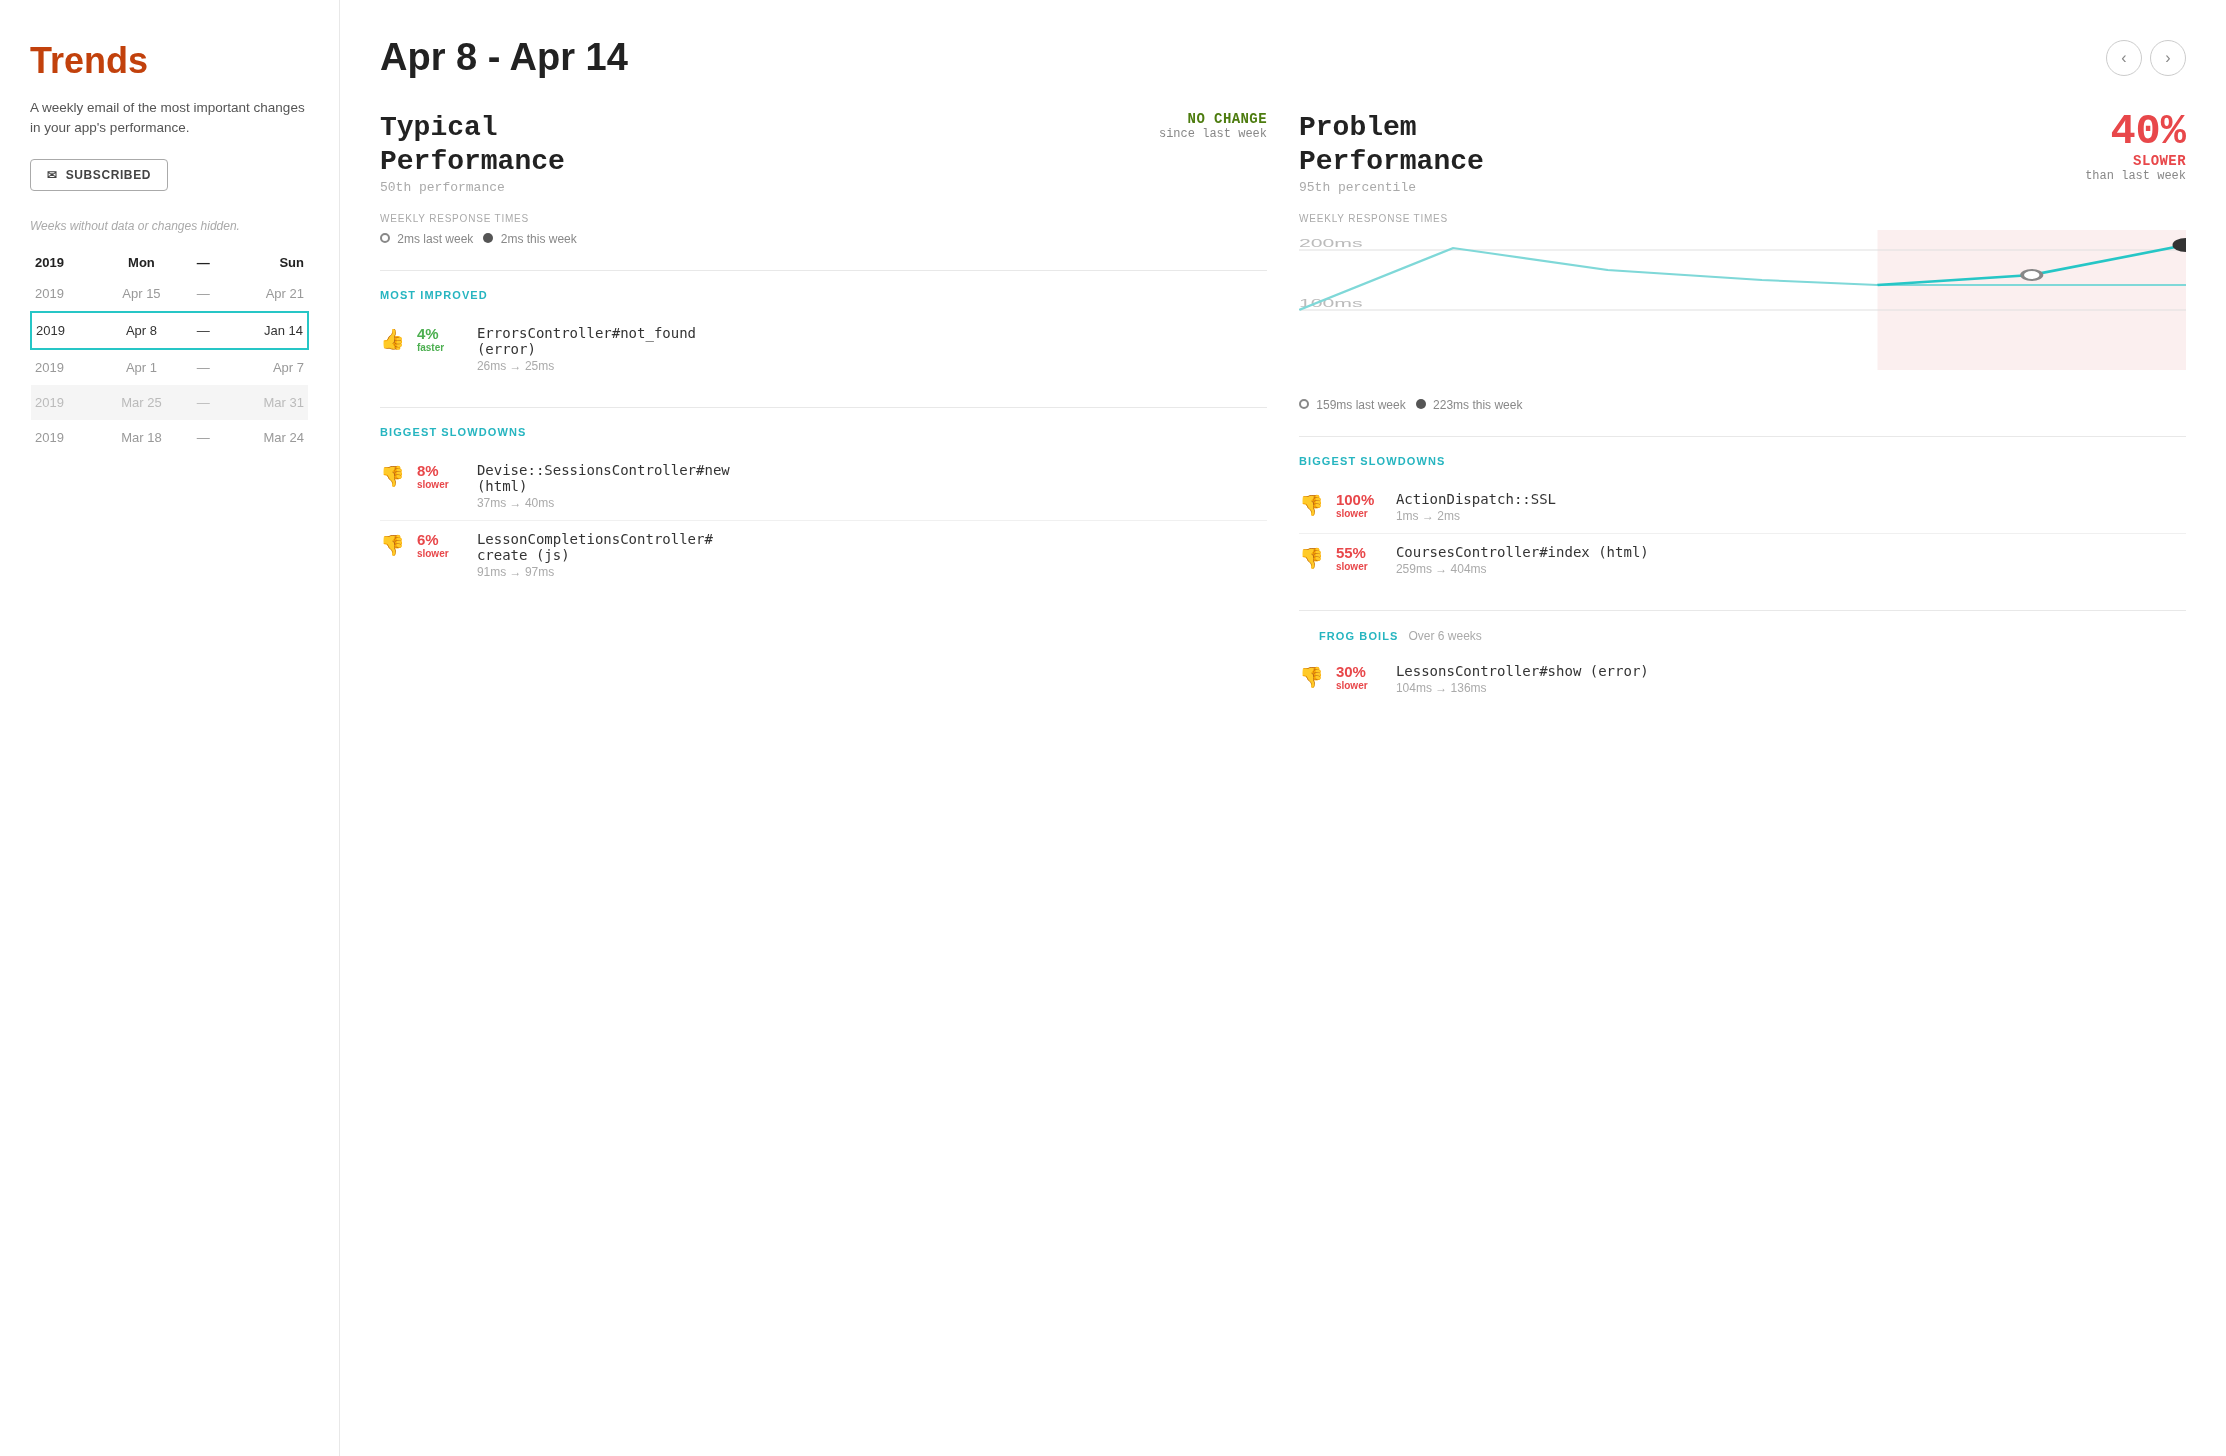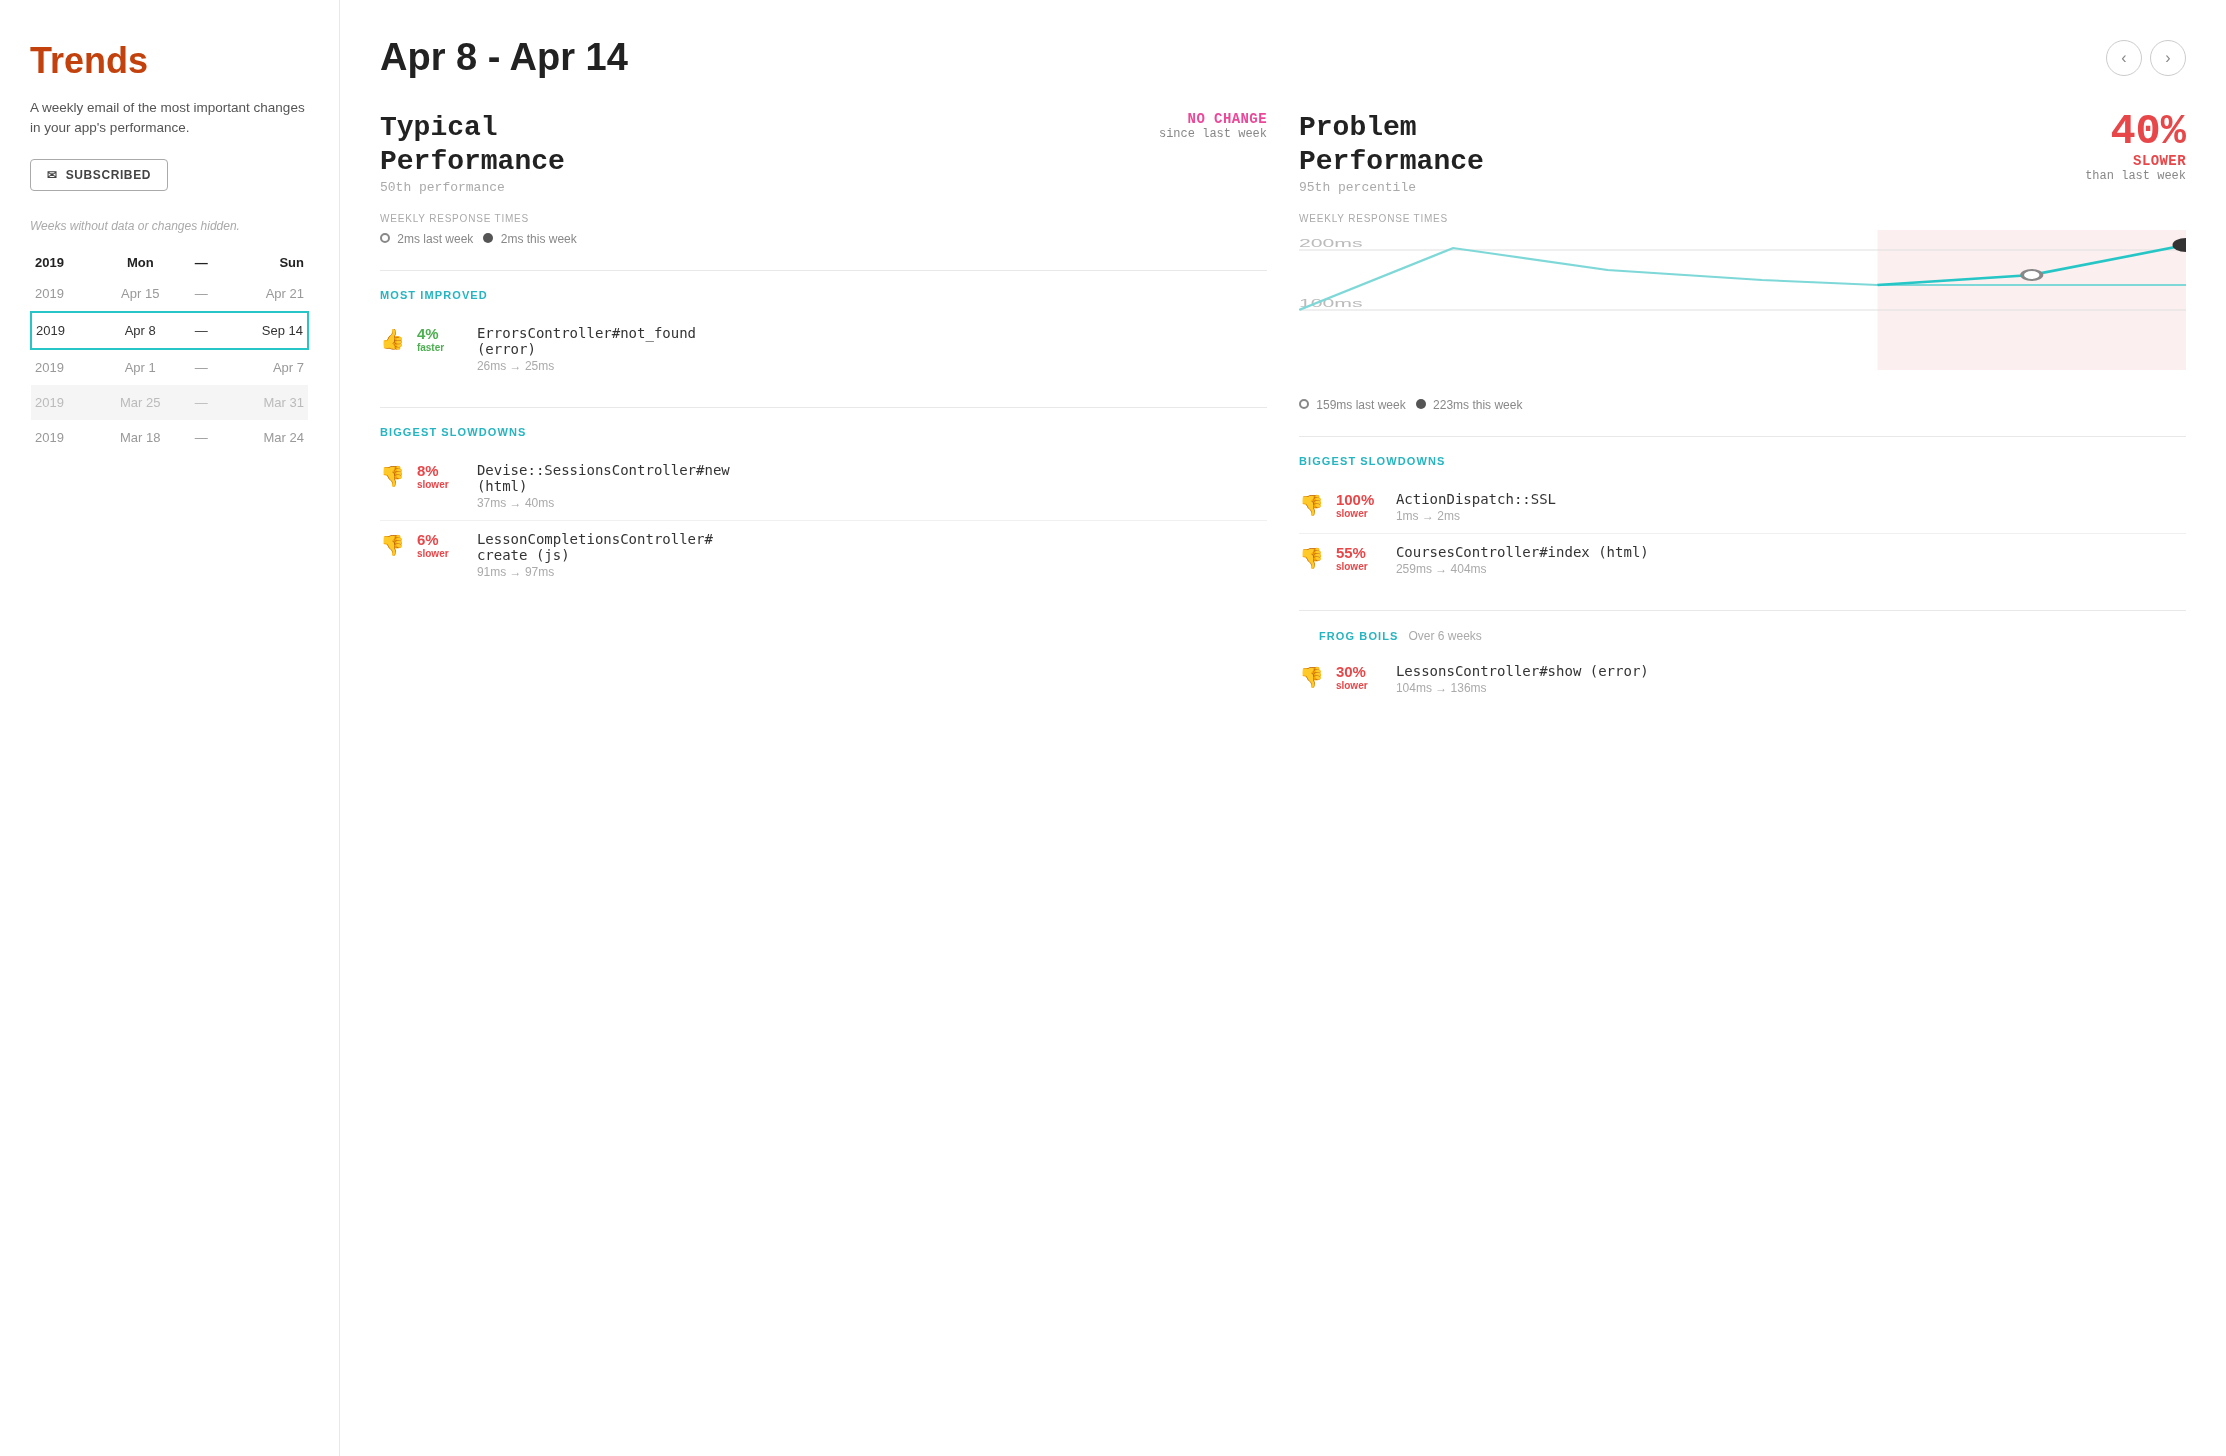--- a/index.html
+++ b/index.html
@@ -162,21 +162,21 @@
     }
     .panel-change-label {
       font-size: 14px;
       font-weight: 800;
       letter-spacing: 0.03em;
     }
     .panel-change-sub {
       font-size: 12px;
       color: #888;
     }
-    .no-change { color: #ec4899; }
+    .no-change { color: #4d7c0f; }
     .slower-change { color: #e8474a; }
     .slower-change-pct {
       font-size: 42px;
       font-weight: 800;
       color: #e8474a;
       line-height: 1;
     }
     
     .chart-container {
       margin-top: 18px;
@@ -315,21 +315,21 @@
       <tr style="cursor: pointer;">
     <td>2019</td>
     <td>Apr 15</td>
     <td>—</td>
     <td>Apr 21</td>
   </tr>
           <tr class="week-row-selected" style="cursor: pointer; outline: rgb(38, 198, 198) solid 2px; outline-offset: -1px;">
     <td>2019</td>
     <td>Apr 8</td>
     <td>—</td>
-    <td>Sep 14</td>
+    <td>Jan 14</td>
   </tr>
           <tr style="cursor: pointer;">
     <td>2019</td>
     <td>Apr 1</td>
     <td>—</td>
     <td>Apr 7</td>
   </tr>
           <tr class="week-row-grayed" style="cursor: pointer;">
     <td>2019</td>
     <td>Mar 25</td>

